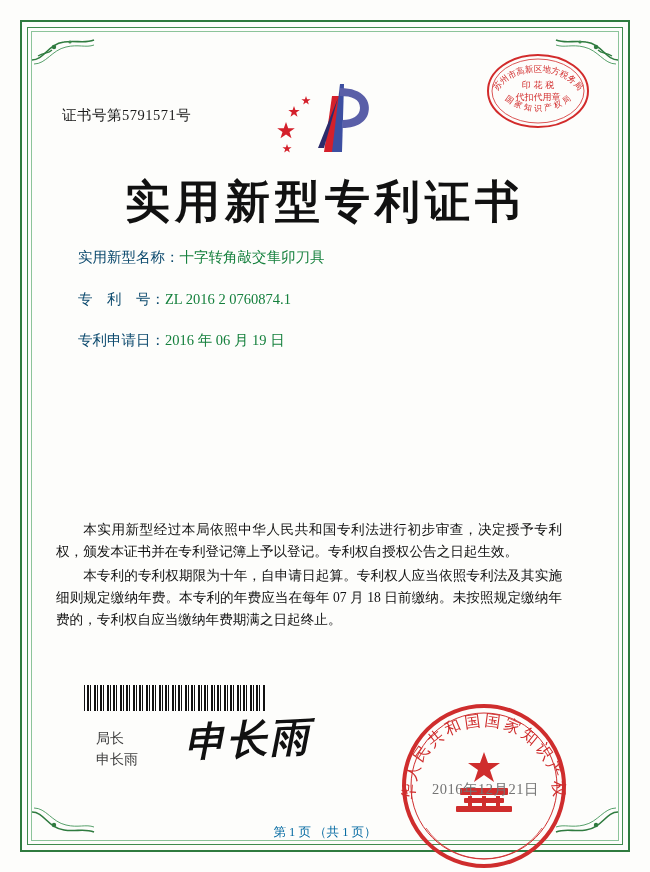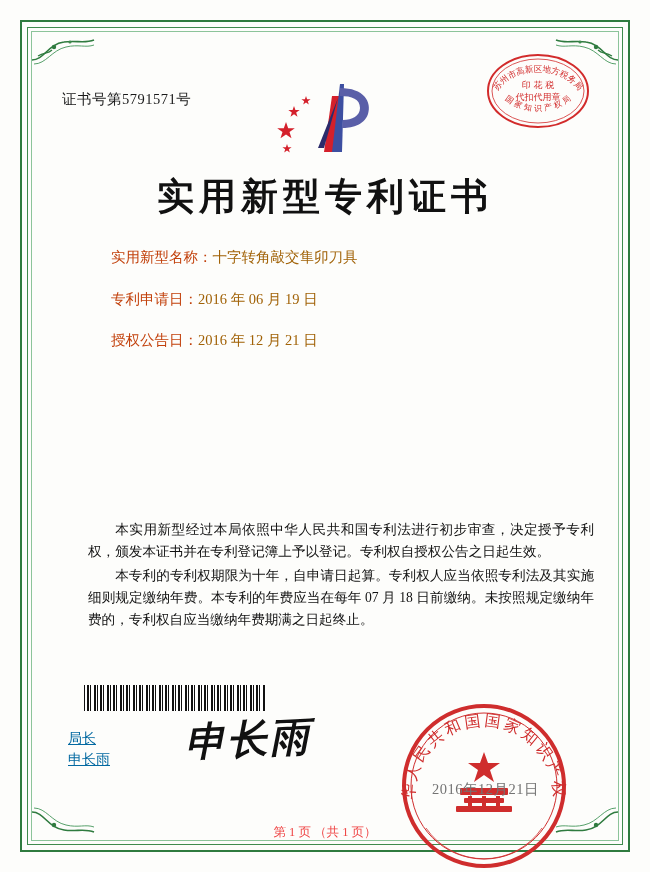--- a/index.html
+++ b/index.html
@@ -47,21 +47,21 @@
   }
   .corner svg { display:block; }
   .c-tl { left: 30px;  top: 30px; }
   .c-tr { right: 30px; top: 30px; transform: scaleX(-1); }
   .c-bl { left: 30px;  bottom: 30px; transform: scaleY(-1); }
   .c-br { right: 30px; bottom: 30px; transform: scale(-1,-1); }
 
   
   .cert-no {
     position: absolute;
-    left: 62px; top: 90px;
+    left: 62px; top: 106px;
     font-size: 14.5px;
     color: #1a1a1a;
     letter-spacing: 0.5px;
     white-space: nowrap;
   }
   
   .logo {
     position: absolute;
     left: 272px; top: 78px;
     width: 116px; height: 78px;
@@ -71,53 +71,52 @@
     position: absolute;
     right: 58px; top: 52px;
     width: 108px; height: 78px;
   }
 
   
   .doc-title {
     position: absolute;
     left: 0; right: 0; top: 172px;
     text-align: center;
-    font-size: 37px;
+    font-size: 45px;
     font-weight: bold;
     letter-spacing: 5px;
     color: #111;
     font-family: "Liberation Serif", "DejaVu Serif", serif;
   }
 
   
   .fields {
     position: absolute;
     left: 78px; top: 248px;
     width: 500px;
     font-size: 14.5px;
     color: #111;
   }
   .field-row {
     margin-bottom: 22.5px;
     white-space: nowrap;
   }
   .field-label {
     display: inline-block;
-    color: #c2410c;
-    margin-left: 33px;
+    color: #0c4a6e;
   }
   .field-value {
     display: inline-block;
-    color: #a16207;
+    color: #15803d;
   }
 
   
   .body-text {
     position: absolute;
-    left: 88px; top: 519px;
+    left: 56px; top: 519px;
     width: 506px;
     font-size: 13.6px;
     line-height: 22px;
     color: #111;
     text-align: justify;
   }
   .body-text p {
     margin: 0 0 2px 0;
     text-indent: 2em;
   }
@@ -132,25 +131,24 @@
       repeating-linear-gradient(to right,
         #111 0px, #111 1px, #fff 1px, #fff 3px,
         #111 3px, #111 5px, #fff 5px, #fff 6px,
         #111 6px, #111 7px, #fff 7px, #fff 10px,
         #111 10px, #111 12px, #fff 12px, #fff 13px);
   }
 
   
   .sig-label {
     position: absolute;
-    left: 68px; top: 728px;
+    left: 96px; top: 728px;
     font-size: 14px;
     line-height: 21px;
-    color: #0369a1;
-    text-decoration: underline;
+    color: #404040;
   }
   .sig-name {
     position: absolute;
     left: 185px; top: 712px;
     font-size: 40px;
     font-family: "DejaVu Serif", serif;
     font-style: italic;
     font-weight: bold;
     color: #111;
     letter-spacing: 2px;
@@ -171,21 +169,21 @@
     letter-spacing: 0.5px;
     white-space: nowrap;
   }
 
   
   .footer {
     position: absolute;
     left: 0; right: 0; top: 824px;
     text-align: center;
     font-size: 12.5px;
-    color: #ef4444;
+    color: #0369a1;
   }
 </style>
 </head>
 <body>
 
 <div class="page">
 
   <div class="border-outer"></div>
   <div class="border-inner"></div>
   <div class="border-hair"></div>
@@ -259,24 +257,24 @@
     </svg>
   </div>
 
   <div class="doc-title">实用新型专利证书</div>
 
   <div class="fields">
     <div class="field-row">
       <span class="field-label">实用新型名称：</span><span class="field-value">十字转角敲交隼卯刀具</span>
     </div>
     <div class="field-row">
-      <span class="field-label">专利申请日：</span><span class="field-value">2016 年 06 月 19 日</span>
+      <span class="field-label">专　利　号：</span><span class="field-value">ZL 2016 2 0760874.1</span>
     </div>
     <div class="field-row">
-      <span class="field-label">授权公告日：</span><span class="field-value">2016 年 12 月 21 日</span>
+      <span class="field-label">专利申请日：</span><span class="field-value">2016 年 06 月 19 日</span>
     </div>
   </div>
 
   <div class="body-text">
     <p>本实用新型经过本局依照中华人民共和国专利法进行初步审查，决定授予专利权，颁发本证书并在专利登记簿上予以登记。专利权自授权公告之日起生效。</p>
     <p>本专利的专利权期限为十年，自申请日起算。专利权人应当依照专利法及其实施细则规定缴纳年费。本专利的年费应当在每年 07 月 18 日前缴纳。未按照规定缴纳年费的，专利权自应当缴纳年费期满之日起终止。</p>
   </div>
 
   <div class="barcode"></div>
 

